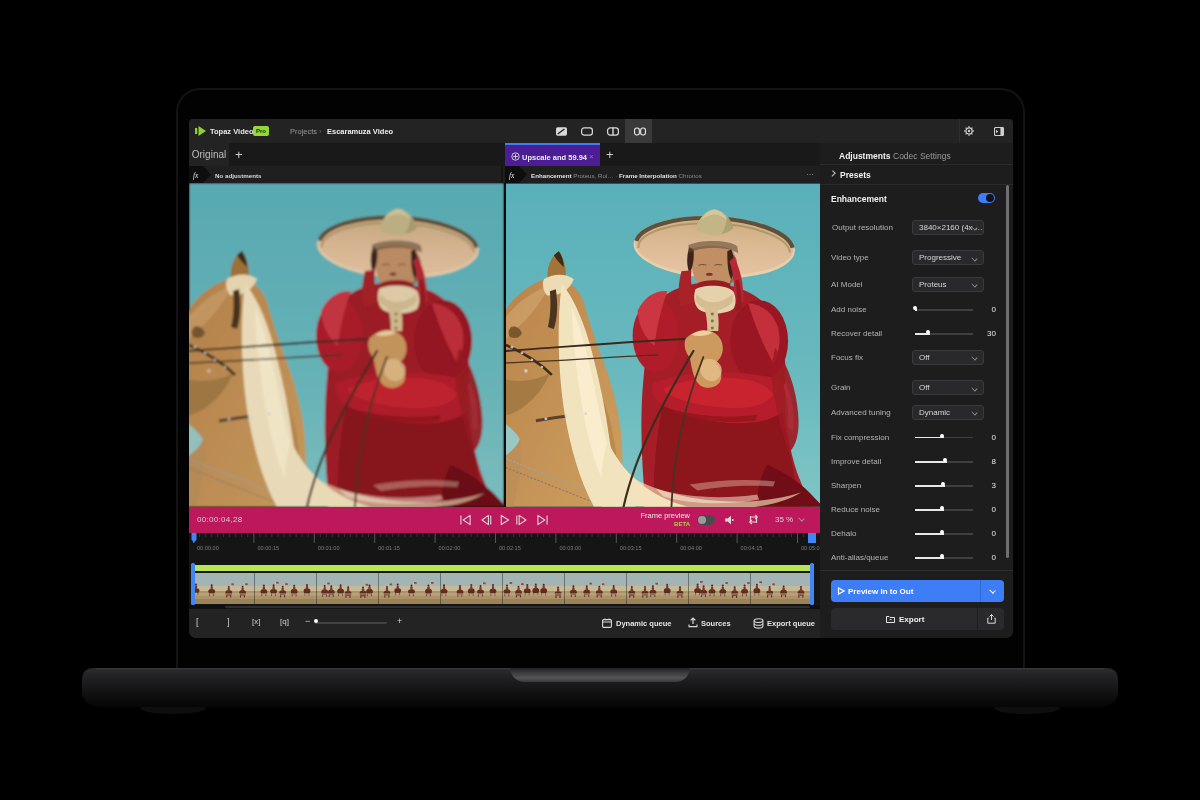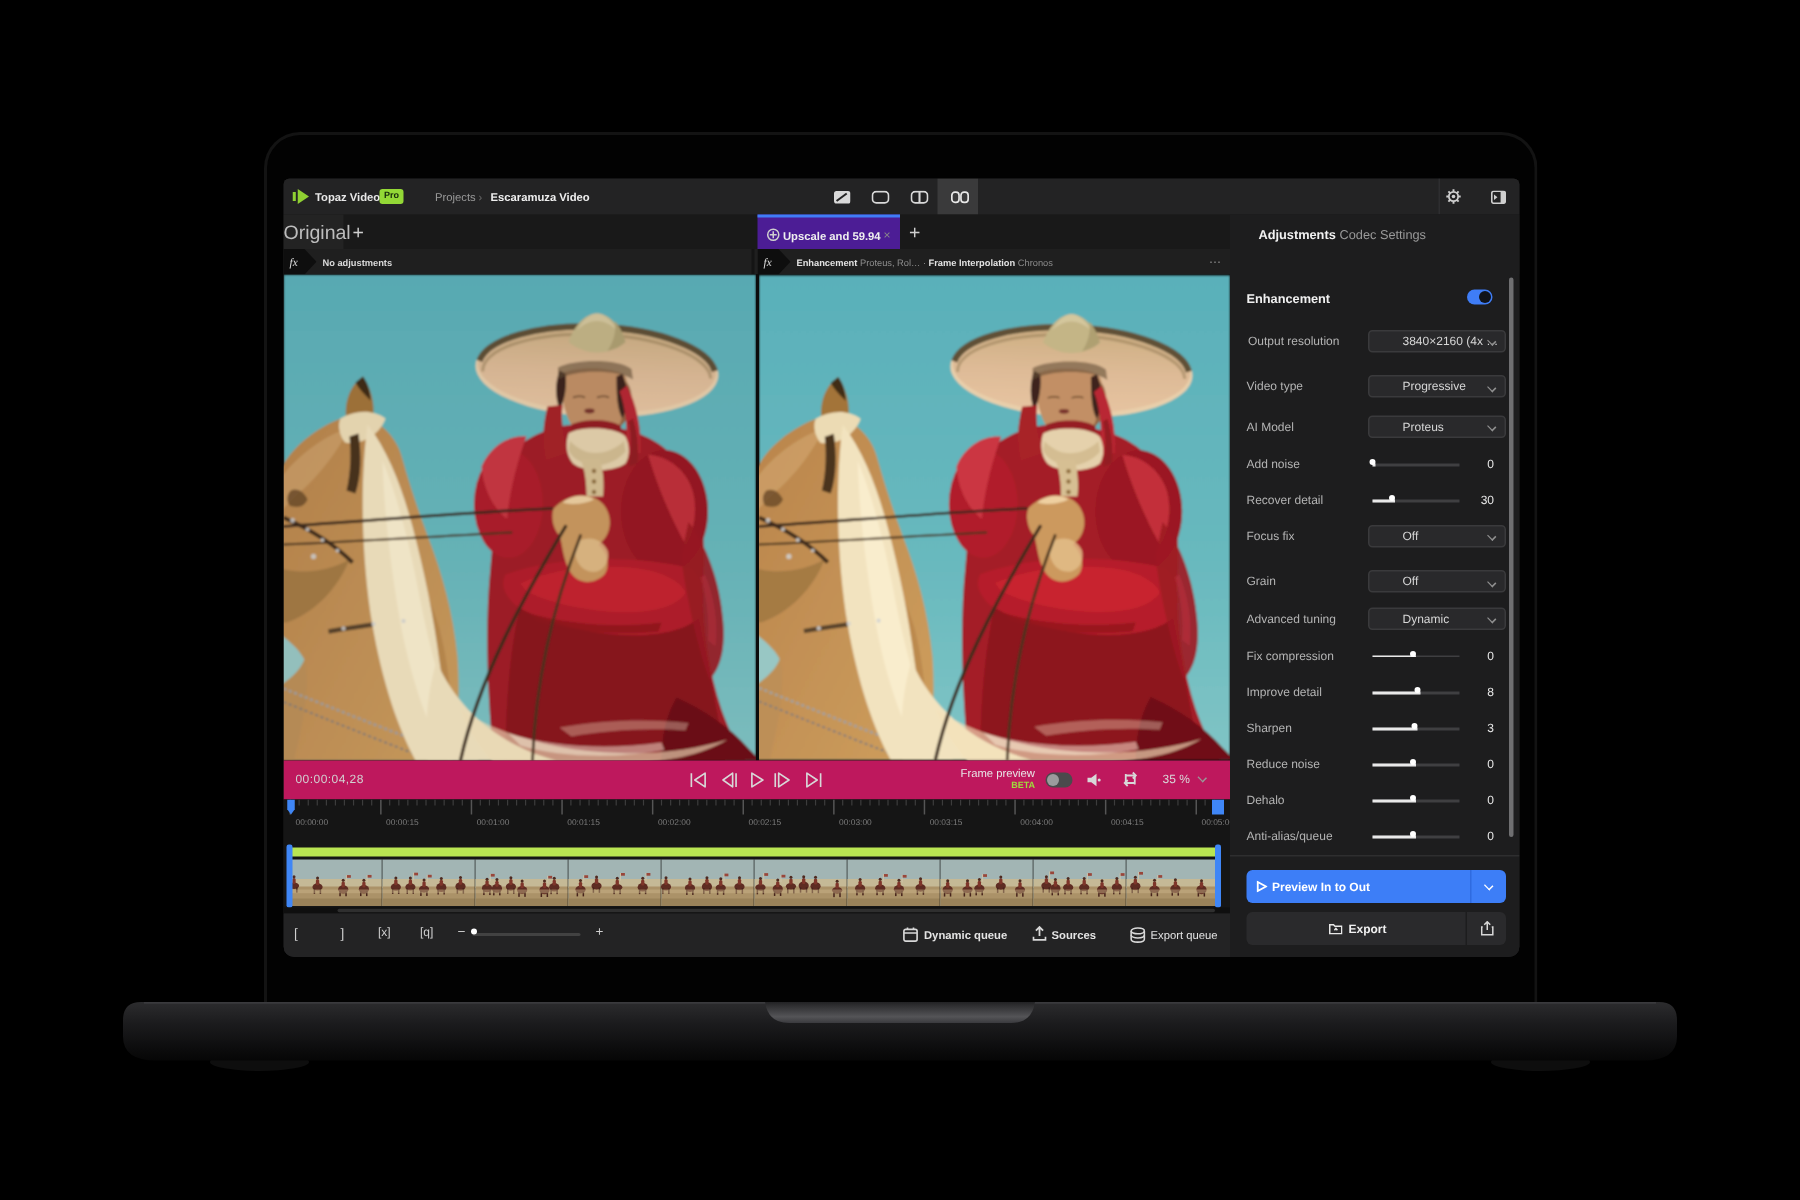--- a/index.html
+++ b/index.html
@@ -24,21 +24,21 @@
 
 #panel { left:631px; top:24px; width:193px; height:495px; background:#1d1d1e; }
 
 #transport { left:0; top:388px; width:631px; height:26px; background:#be185d; }
 
 #timeline { left:0; top:414px; width:631px; height:76px; background:#151515; }
 
 #btoolbar { left:0; top:490px; width:631px; height:29px; background:#232324; }
 .lbl { color:#b4b4b4; font-size:8px; }
 .dd { position:absolute; background:#29292b; border:1px solid #3a3a3c; border-radius:3px;
-  height:15px; width:92px; font-size:8px; color:#d6d6d6; line-height:13px; padding-left:22px; }
+  height:15px; width:72px; font-size:8px; color:#d6d6d6; line-height:13px; padding-left:6px; }
 .dd:after { content:""; position:absolute; right:6px; top:4.5px; width:4px; height:4px;
   border-right:1px solid #909090; border-bottom:1px solid #909090; transform:rotate(45deg) scale(1,.75); }
 .val { position:absolute; color:#e8e8e8; font-size:8px; width:14px; text-align:right; }
 </style>
 </head>
 <body>
 <div id="stage">
 
   <div class="abs" id="screen"></div>
 
@@ -88,21 +88,21 @@
         </g>
       </svg>
       <svg class="abs" style="left:805px;top:7.5px" width="10" height="9" viewBox="0 0 10 9">
         <rect x="0.5" y="0.5" width="9" height="8" rx="1.4" fill="none" stroke="#cfcfcf" stroke-width="1.1"></rect>
         <rect x="6.4" y="0.5" width="3.1" height="8" fill="#cfcfcf"></rect>
         <path d="M2 2.7 L4.3 4.5 L2 6.3 Z" fill="#cfcfcf"></path>
       </svg>
     </div>
 
     <div class="abs" id="tabbar">
-      <div class="abs" style="left:0;top:0;width:40px;height:23px;background:#232323;color:#bdbdbd;font-size:13px;line-height:23px;text-align:center;">Original</div>
+      <div class="abs" style="left:0;top:0;width:40px;height:23px;background:#232323;color:#bdbdbd;font-size:10px;line-height:23px;text-align:center;">Original</div>
       <div class="abs" style="left:46px;top:4px;color:#cfcfcf;font-size:13px;">+</div>
       <div class="abs" style="left:316px;top:0;width:95px;height:23px;background:#4c1d95;border-top:2px solid #3f7df6;">
         <svg class="abs" style="left:6px;top:7px" width="9" height="9" viewBox="0 0 9 9">
           <circle cx="4.5" cy="4.5" r="3.7" fill="none" stroke="#cfcfcf" stroke-width="1"></circle>
           <path d="M4.5 2.2 V6.8 M2.2 4.5 H6.8" stroke="#cfcfcf" stroke-width="1"></path>
         </svg>
         <div class="abs" style="left:17px;top:7.5px;font-size:7.5px;color:#efefef;font-weight:bold;white-space:nowrap;">Upscale and 59.94</div>
         <div class="abs" style="left:84px;top:6.5px;font-size:8px;color:#8a8a8a;">×</div>
       </div>
       <div class="abs" style="left:417px;top:4px;color:#cfcfcf;font-size:13px;">+</div>
@@ -687,26 +687,30 @@
       <svg class="abs" style="left:499px;top:8px" width="10" height="11" viewBox="0 0 10 11">
         <path d="M5 7 V1 M2.6 3.4 L5 1 L7.4 3.4" stroke="#d8d8d8" stroke-width="1.2" fill="none"></path>
         <path d="M1 7.5 V9.6 H9 V7.5" stroke="#d8d8d8" stroke-width="1.1" fill="none"></path>
       </svg>
       <div class="abs" style="left:512px;top:9.5px;font-size:7.5px;color:#e4e4e4;font-weight:bold;">Sources</div>
       <svg class="abs" style="left:564px;top:8.5px" width="11" height="11" viewBox="0 0 11 11">
         <ellipse cx="5.5" cy="2.6" rx="4.4" ry="1.9" fill="none" stroke="#d8d8d8" stroke-width="1.05"></ellipse>
         <path d="M1.1 2.6 V5.4 C1.1 6.5 3.1 7.3 5.5 7.3 C7.9 7.3 9.9 6.5 9.9 5.4 V2.6" fill="none" stroke="#d8d8d8" stroke-width="1.05"></path>
         <path d="M1.1 5.4 V8.2 C1.1 9.3 3.1 10.1 5.5 10.1 C7.9 10.1 9.9 9.3 9.9 8.2 V5.4" fill="none" stroke="#d8d8d8" stroke-width="1.05"></path>
       </svg>
-      <div class="abs" style="left:578px;top:9.5px;font-size:7.5px;color:#e4e4e4;font-weight:normal;">Export queue</div>
+      <div class="abs" style="left:578px;top:9.5px;font-size:7.5px;color:#e4e4e4;font-weight:bold;">Export queue</div>
     </div>
 
     <div class="abs" id="panel">
       <div class="abs" style="left:19px;top:8px;font-size:8.5px;color:#f2f2f2;font-weight:bold;">Adjustments</div>
       <div class="abs" style="left:73px;top:8px;font-size:8.5px;color:#9a9a9a;">Codec Settings</div>
+      <div class="abs" style="left:0;top:21px;width:193px;height:21px;border-top:1px solid #2a2a2b;border-bottom:1px solid #2a2a2b;">
+        <div class="abs" style="left:10px;top:6px;width:5px;height:5px;border-right:1.3px solid #ccc;border-top:1.3px solid #ccc;transform:rotate(45deg) scale(.8,1);"></div>
+        <div class="abs" style="left:20px;top:5px;font-size:8.5px;color:#f0f0f0;font-weight:bold;">Presets</div>
+      </div>
       <div id="rows">
           <div class="abs" style="left:11px;top:51px;font-size:8.5px;color:#f0f0f0;font-weight:bold;">Enhancement</div>
           <div class="abs" style="left:158px;top:50px;width:17px;height:10px;background:#3f7df6;border-radius:5px;">
             <div class="abs" style="right:1px;top:1px;width:8px;height:8px;border-radius:50%;background:#10131a;"></div>
           </div>
           <div class="abs lbl" style="left:12px;top:79.5px;">Output resolution</div>
           <div class="dd" style="left:92px;top:76.5px;">3840×2160 (4x …</div>
           <div class="abs lbl" style="left:11px;top:110px;">Video type</div>
           <div class="dd" style="left:92px;top:107px;">Progressive</div>
           <div class="abs lbl" style="left:11px;top:136.5px;">AI Model</div>

